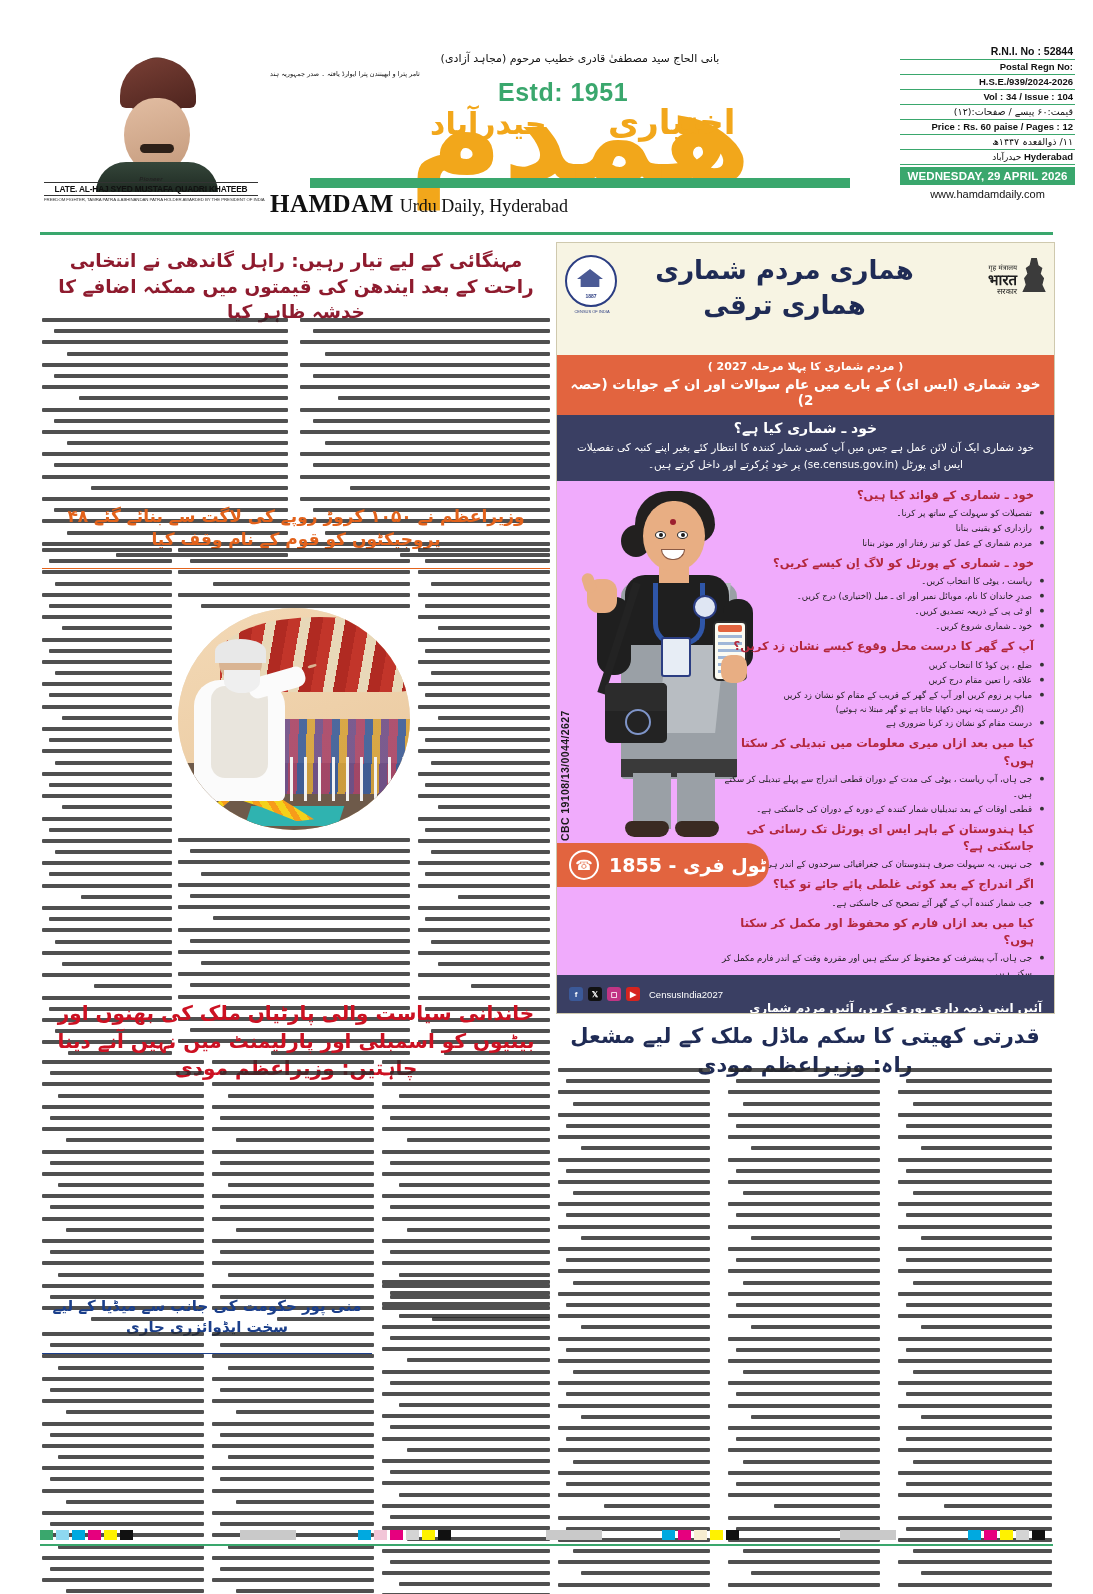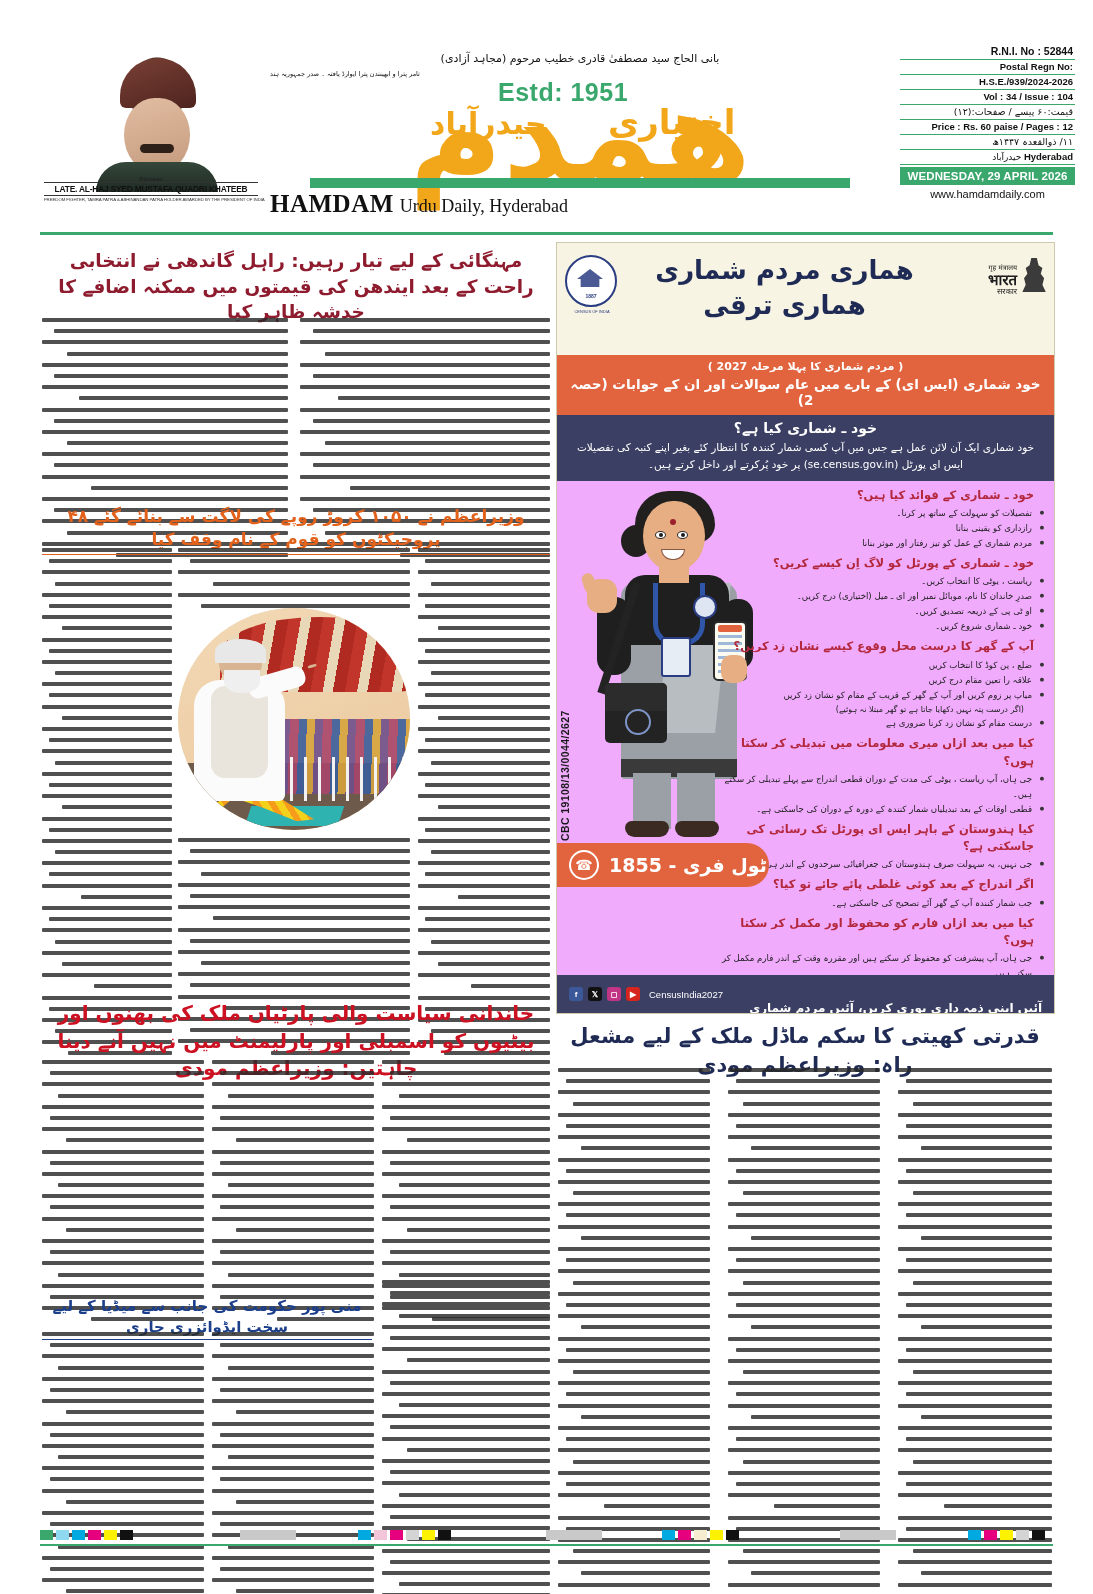--- a/index.html
+++ b/index.html
@@ -62,21 +62,21 @@
   .tline.w95{width:95%} .tline.w90{width:90%} .tline.w85{width:85%} .tline.w80{width:80%}
   .tline.w70{width:70%} .tline.w60{width:60%} .tline.w100{width:100%}
 
   
   .hl{direction:rtl;text-align:center;font-family:"DejaVu Sans",sans-serif;font-weight:bold;line-height:1.38;}
   .hl-maroon{color:#8E1B2E;font-size:18.5px;}
   .hl-orange{color:#E2621B;font-size:17px;}
   .hl-red{color:#CC1122;font-size:20px;}
   .hl-blue{color:#1B3F8B;font-size:15px;}
   .hl-navy{color:#1F2B55;font-size:21px;}
-  .hl-underline{border-bottom:1.4px solid currentColor;padding-bottom:2px;}
+  .hl-underline{border-bottom:1.4px solid currentColor;padding-bottom:16px;}
 
   
   .modi{position:absolute;left:178px;top:608px;width:232px;height:222px;border-radius:50%;overflow:hidden;
     background:#eadfce;}
   .modi .sky{position:absolute;inset:0;background:linear-gradient(160deg,#f3d9b6,#e9c79c);}
   .modi .canopy{position:absolute;left:18%;top:4%;width:86%;height:34%;border-radius:50% 50% 12% 12%;
     background:repeating-linear-gradient(100deg,#c2352a 0 12px,#e8d8b8 12px 22px,#b02a22 22px 34px);}
   .modi .stage{position:absolute;left:0;bottom:0;width:100%;height:30%;background:#6e5a4a;}
   .modi .crowd{position:absolute;left:34%;bottom:16%;width:66%;height:34%;
     background:repeating-linear-gradient(92deg,#a8456a 0 9px,#3a5d9c 9px 17px,#d6a33c 17px 25px,#6f4f8c 25px 33px);

